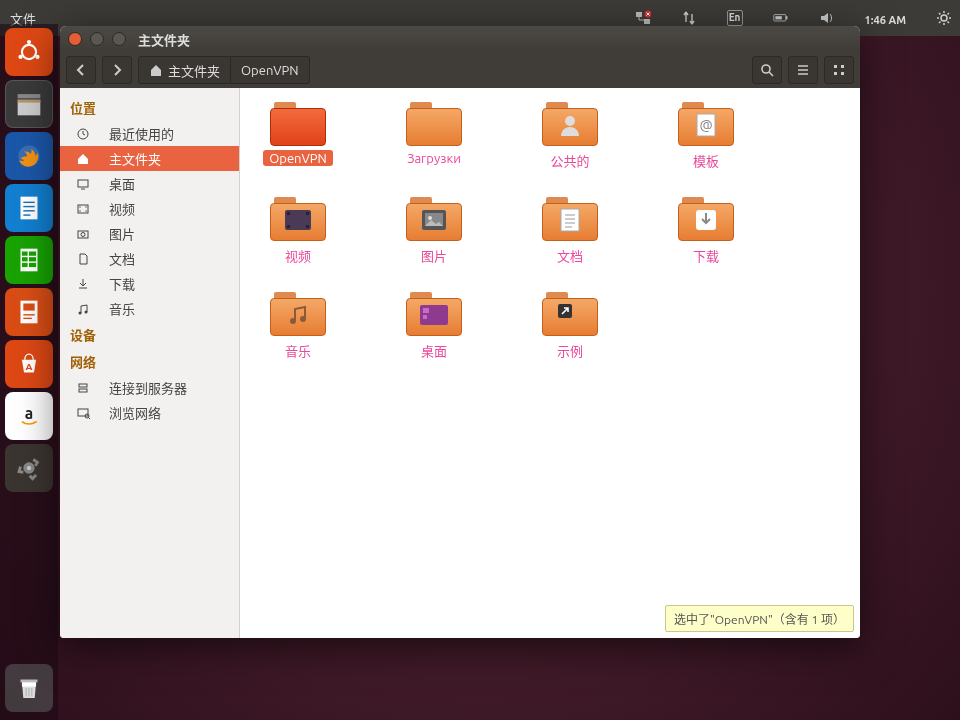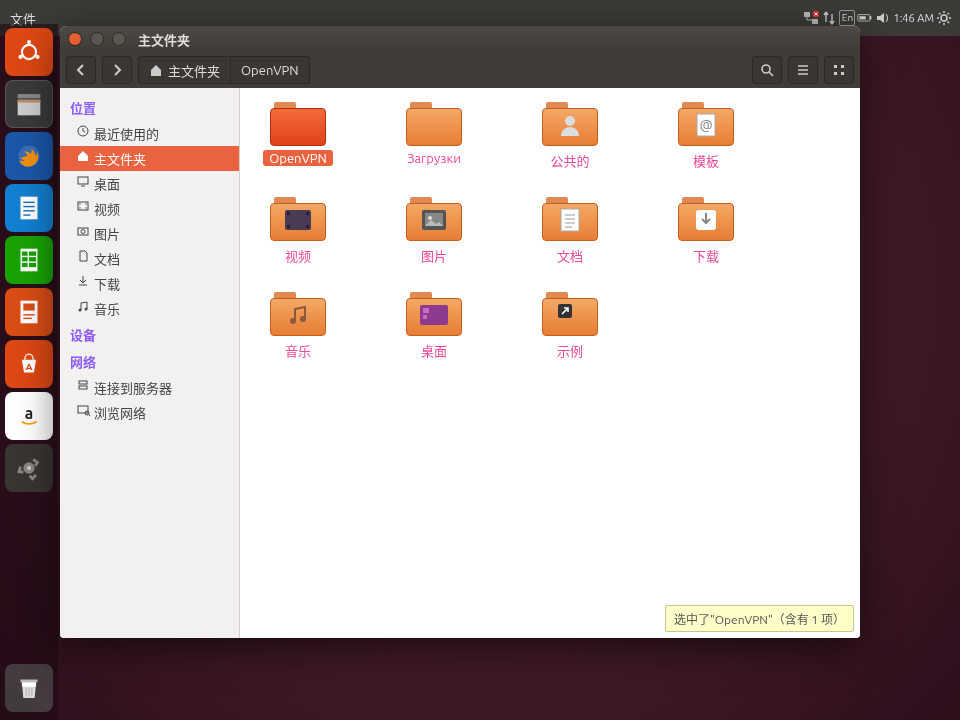--- a/index.html
+++ b/index.html
@@ -3,21 +3,21 @@
 <meta charset="utf-8">
 <style>
 * { box-sizing: border-box; margin: 0; padding: 0; }
 html, body { width: 960px; height: 720px; overflow: hidden; font-family: "Ubuntu", "Noto Sans CJK SC", sans-serif; font-size: 13px; }
 body { background: radial-gradient(circle at 50% 40%, #6b3a4a 0%, #4a1f2e 40%, #2d0f1c 100%); }
 
 
 .top-bar { height: 36px; background: #3c3b37; color: #ddd; display: flex; align-items: center; padding: 0 8px 0 10px; font-size: 13px; }
 .top-bar .app-menu { flex: 0 0 auto; }
 .top-bar .spacer { flex: 1; }
-.top-bar .tray { display: flex; gap: 2px; align-items: center; }
+.top-bar .tray { display: flex; gap: 30px; align-items: flex-end; font-weight: bold; }
 .top-bar .tray .ic { width: 16px; height: 16px; display:inline-flex; align-items:center; justify-content:center; font-size:13px; color:#ddd; }
 .top-bar .tray .lang { border:1px solid #999; border-radius:2px; font-size:10px; padding:0 2px; line-height:12px; }
 .top-bar .clock { font-size: 11px; }
 
 
 .launcher { position: absolute; left: 0; top: 24px; width: 58px; height: 696px; background: rgba(30,10,20,0.6); display:flex; flex-direction:column; align-items:center; padding-top:4px; gap:4px; }
 .launcher .tile { width: 48px; height: 48px; border-radius: 8px; display:flex; align-items:center; justify-content:center; background: #3b3531; }
 .launcher .tile.active { background: #3a3a3a; box-shadow: inset 0 0 0 1px rgba(255,255,255,0.15); }
 .launcher .trash { margin-top:auto; margin-bottom:8px; }
 .launcher svg { width: 34px; height: 34px; }
@@ -32,22 +32,22 @@
 .toolbar { height:36px; background:#403d39; display:flex; align-items:center; padding:0 6px; gap:6px; }
 .tool-btn { width:30px; height:28px; background:#3a3733; border:1px solid #2c2a26; border-radius:3px; display:flex; align-items:center; justify-content:center; color:#ccc; }
 .pathbar { display:flex; align-items:center; gap:0; height:28px; }
 .path-seg { height:28px; border:1px solid #2a2825; background:#3a3733; color:#ddd; padding:0 10px; display:flex; align-items:center; gap:5px; font-size:13px; }
 .path-seg:first-child { border-radius:3px 0 0 3px; }
 .path-seg:last-child { border-radius:0 3px 3px 0; border-left:none; }
 .tool-spacer { flex:1; }
 
 .body { flex:1; display:flex; min-height:0; }
 .sidebar { width:180px; background:#f2f1f0; border-right:1px solid #d4d0cb; padding:6px 0; overflow-y:auto; }
-.side-head { font-weight:bold; color:#8b5cf6; padding:4px 10px; font-size:13px; }
-.side-item { display:flex; gap:4px; padding:3px 10px 3px 16px; color:#444; cursor:default; font-size:13px; }
+.side-head { font-weight:bold; color:#a16207; padding:4px 10px; font-size:13px; }
+.side-item { display:flex; align-items:center; gap:19px; padding:3px 10px 3px 16px; color:#444; cursor:default; font-size:13px; }
 .side-item.active { background:#e96340; color:#fff; }
 .side-item .sic { width:14px; display:inline-flex; }
 
 .content { flex:1; position:relative; background:#fff; }
 .grid { display:flex; flex-wrap:wrap; align-content:flex-start; padding:14px 10px; gap:26px 40px; }
 .item { width:96px; display:flex; flex-direction:column; align-items:center; gap:4px; }
 .item .icon { width:56px; height:44px; position:relative; }
 .item .label { font-size:13px; color:#ec4899; text-align:center; padding:1px 6px; border-radius:3px; }
 .item.selected .label { background:#e96340; color:#fff; }
 

